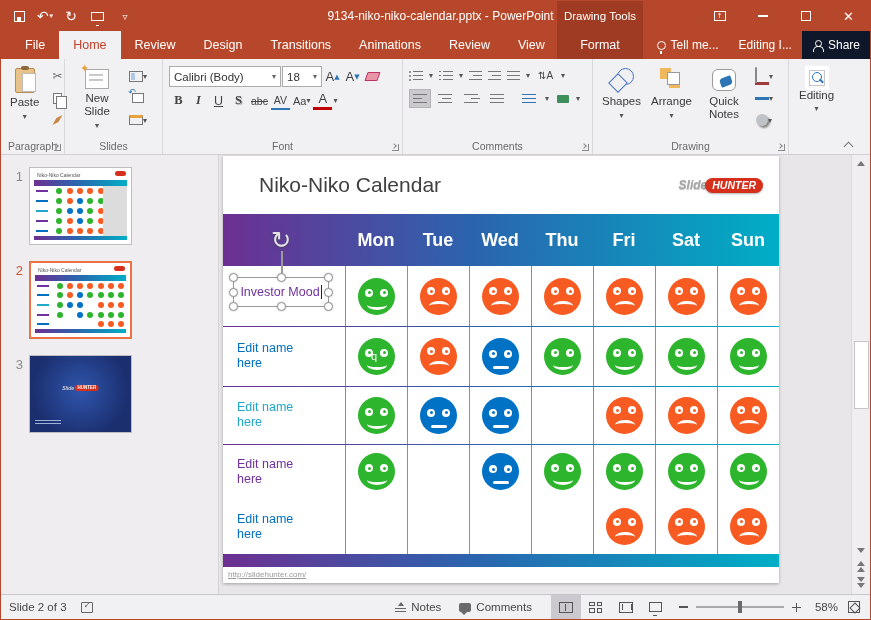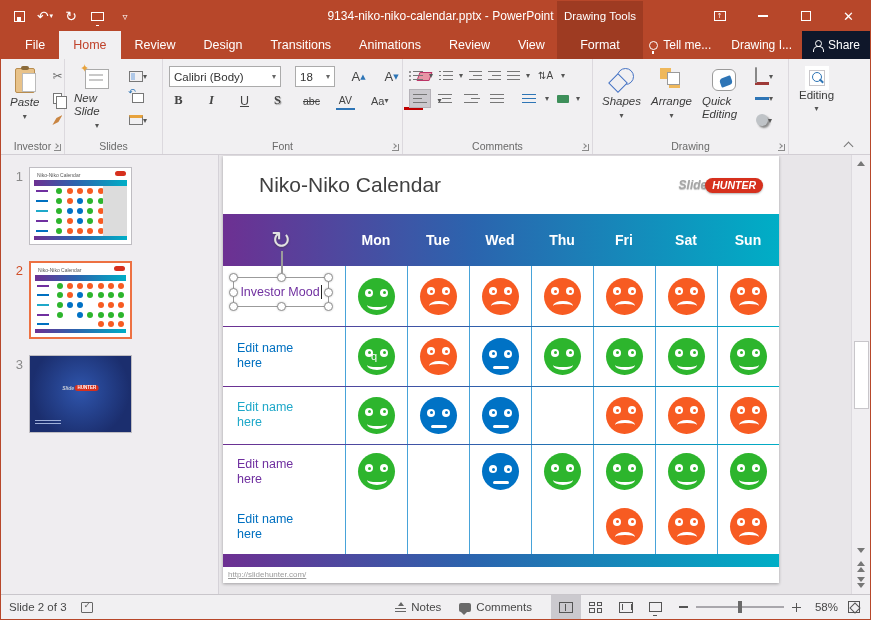--- a/index.html
+++ b/index.html
@@ -40,40 +40,40 @@
   .person::before { content:''; position:absolute; left:3px; top:0; width:5px; height:5px; border:1.2px solid #fff; border-radius:50%; }
   .person::after { content:''; position:absolute; left:1px; top:6px; width:9px; height:5px; border:1.2px solid #fff; border-bottom:none; border-radius:5px 5px 0 0; }
 
   
   .ribbon { height:96px; background:#F1F0F2; border-bottom:1px solid #D2CED4; display:flex; position:relative; flex:0 0 96px; }
   .rgroup { position:relative; border-right:1px solid #DCD9DE; padding:4px 4px 16px 4px; display:flex; }
   .rgroup-label { position:absolute; bottom:2px; left:0; right:0; text-align:center; font-size:10.5px; color:#6A6A6A; }
   .launcher { position:absolute; right:3px; bottom:3px; width:7px; height:7px; border-right:1.2px solid #8A8A8A; border-bottom:1.2px solid #8A8A8A; }
   .launcher::after { content:''; position:absolute; right:2px; bottom:2px; width:3px; height:3px; border-right:1.2px solid #8A8A8A; border-bottom:1.2px solid #8A8A8A; transform:rotate(-45deg); }
   .bigbtn { display:flex; flex-direction:column; align-items:center; justify-content:flex-start; padding:3px 5px; font-size:11.5px; color:#3B3B3B; gap:3px; }
-  .bigbtn .cap { text-align:left; line-height:13px;font-style:italic; }
+  .bigbtn .cap { text-align:center; line-height:13px; }
   .tiny-arrow { font-size:8px; color:#555; font-family:"DejaVu Sans",sans-serif; }
   .clipboard-icon { width:20px; height:25px; background:#E8C289; border:1px solid #B98D4F; border-radius:2px; position:relative; margin-top:2px; }
   .clipboard-icon::before { content:''; position:absolute; left:5px; top:-3px; width:8px; height:4px; background:#8a6a3a; border-radius:2px; }
   .clipboard-icon::after { content:''; position:absolute; left:6px; top:4px; width:12px; height:17px; background:#fff; border:1px solid #BBB; }
   .mini-col { display:flex; flex-direction:column; justify-content:flex-start; gap:4px; padding:4px 2px; }
   .mini-btn { width:22px; height:18px; display:flex; align-items:center; justify-content:center; color:#6A6A6A; font-size:12px; font-family:"DejaVu Sans",sans-serif; }
   .copy-ic { width:9px; height:11px; border:1.2px solid #777; position:relative; background:#fff; }
   .copy-ic::after { content:''; position:absolute; left:2px; top:2px; width:9px; height:11px; border:1.2px solid #777; background:#fff; }
   .brush-ic { width:10px; height:10px; background:#C98542; clip-path:polygon(0 100%, 40% 30%, 100% 0, 60% 70%); }
   .newslide-icon { width:24px; height:20px; background:#fff; border:1px solid #AAA; position:relative; margin-top:3px; }
   .newslide-icon::before { content:'✦'; position:absolute; left:-6px; top:-8px; color:#E8A33D; font-size:11px; font-family:"DejaVu Sans",sans-serif; }
   .newslide-icon::after { content:''; position:absolute; left:3px; top:4px; width:14px; height:2px; background:#C9C9C9; box-shadow:0 5px 0 #C9C9C9; }
   .layout-ic { width:14px; height:11px; border:1px solid #777; position:relative; }
   .layout-ic::after { content:''; position:absolute; left:1px; top:1px; width:4px; height:7px; background:#AFC8E8; }
   .reset-ic { width:12px; height:10px; border:1px solid #777; position:relative; background:#fff; }
   .reset-ic::before { content:'↶'; position:absolute; left:-5px; top:-7px; font-size:9px; color:#2E75B6; font-family:"DejaVu Sans",sans-serif; }
   .section-ic { width:14px; height:10px; border-top:3px solid #E8A33D; border-bottom:1px solid #777; border-left:1px solid #777; border-right:1px solid #777; }
   .font-grid { display:flex; flex-direction:column; gap:4px; padding:3px 2px; }
-  .font-row { display:flex; align-items:center; gap:14px; }
+  .font-row { display:flex; align-items:center; gap:1px; }
   .combo { background:#fff; border:1px solid #ABABAB; height:21px; display:flex; align-items:center; justify-content:space-between; padding:0 4px; font-size:11.5px; color:#333; }
   .combo .ca { font-size:8px; color:#666; margin-left:4px; font-family:"DejaVu Sans",sans-serif; }
   .fbtn { min-width:19px; height:19px; display:flex; align-items:center; justify-content:center; font-size:12.5px; color:#444; padding:0 2px; }
   .fbtn b { font-family:"Liberation Serif",serif; }
   .grow-a { position:relative; font-size:13px; color:#444; }
   .grow-a sup { font-size:7px; color:#2E75B6; font-family:"DejaVu Sans",sans-serif; }
   .eraser { width:13px; height:9px; background:#E895A5; border:1px solid #B36; transform:skewX(-20deg); border-radius:1px; }
   .u-line { text-decoration:underline; }
   .s-line { text-decoration:line-through; }
   .font-color-a { font-size:13px; color:#444; border-bottom:3px solid #C00000; line-height:12px; padding:0 1px; }
@@ -132,21 +132,21 @@
   .editor { flex:1; position:relative; background:#E8E6E9; overflow:hidden; }
 
   
   .slide { position:absolute; left:4px; top:1px; width:556px; height:427px; background:#fff; box-shadow:0 1px 3px rgba(0,0,0,0.3); display:flex; flex-direction:column; }
   .slide-header { height:58px; display:flex; align-items:center; justify-content:space-between; padding:0 16px 0 36px; }
   .slide-title { font-size:21px; color:#404040; }
   .sh-logo { display:flex; align-items:center; }
   .sh-logo .g { color:#A5A5A5; font-weight:bold; font-style:italic; font-size:12px; text-shadow:0 1px 1px rgba(0,0,0,0.25); }
   .sh-logo .r { color:#fff; background:#D6301D; font-weight:bold; font-style:italic; font-size:10.5px; padding:1.5px 7px; border-radius:9px; margin-left:-2px; box-shadow:0 1px 2px rgba(0,0,0,0.3); }
   .cal-head { height:52px; display:grid; grid-template-columns:122px repeat(7,1fr); align-items:center; background:linear-gradient(90deg, var(--g1) 0%, var(--g2) 45%, var(--g3) 100%); }
-  .day-label { text-align:center; color:#fff; font-size:14px; font-weight:600; }
+  .day-label { text-align:center; color:#fff; font-size:18px; font-weight:600; }
   .cal-row { display:grid; grid-template-columns:122px repeat(7,1fr); position:relative; }
   .cal-row::before { content:''; position:absolute; top:0; left:0; right:0; height:1px; background:linear-gradient(90deg, var(--g1), var(--g2), var(--g3)); }
   .cal-row:first-of-type::before { display:none; }
   .name-cell { display:flex; flex-direction:column; justify-content:center; padding-left:14px; position:relative; }
   .row-name { font-size:12.5px; line-height:15px; width:72px; }
   .day-cell { border-left:1px solid #47A3D9; display:flex; align-items:center; justify-content:center; flex-direction:column; }
   .half { height:55px; display:flex; align-items:center; justify-content:center; width:100%; }
   .name-half { height:55px; display:flex; align-items:center; }
   .bottom-bar { height:13px; background:linear-gradient(90deg, var(--g1) 0%, var(--g2) 45%, var(--g3) 100%); }
   .slide-footer { flex:1; position:relative; }
@@ -263,21 +263,21 @@
       </div>
     <div class="ctx-tab-block">
       <div class="tab">Format</div>
     </div>
     <div class="menubar-right">
       <div class="mb-item">
         <span class="bulb"></span>
         <span>Tell me...</span>
       </div>
       <div class="mb-item">
-        <span>Drawing I...</span>
+        <span>Editing I...</span>
       </div>
       <div class="mb-item share-item">
         <span class="person"></span>
         <span>Share</span>
       </div>
     </div>
   </div>
 
   <div class="ribbon">
 
@@ -289,21 +289,21 @@
       </div>
       <div class="mini-col">
         <div class="mini-btn">✂</div>
         <div class="mini-btn">
             <span class="copy-ic"></span>
           </div>
         <div class="mini-btn">
             <span class="brush-ic"></span>
           </div>
       </div>
-      <div class="rgroup-label">Investor</div>
+      <div class="rgroup-label">Paragraph</div>
       <div class="launcher"></div>
     </div>
 
     <div class="rgroup" style="width:98px">
       <div class="bigbtn">
         <span class="newslide-icon"></span>
         <span class="cap" style="width:46px">New Slide</span>
         <span class="tiny-arrow">▾</span>
       </div>
       <div class="mini-col">
@@ -474,21 +474,21 @@
         <span class="cap">Shapes</span>
         <span class="tiny-arrow">▾</span>
       </div>
       <div class="bigbtn">
         <span class="arrange-ic"></span>
         <span class="cap">Arrange</span>
         <span class="tiny-arrow">▾</span>
       </div>
       <div class="bigbtn">
         <span class="qstyle-ic"></span>
-        <span class="cap" style="width:44px">Quick Editing</span>
+        <span class="cap" style="width:44px">Quick Notes</span>
       </div>
       <div class="mini-col">
         <div class="mini-btn">
             <span><span class="fill-ic"></span><span class="bar-red"></span></span>
             <span class="tiny-arrow">▾</span>
           </div>
         <div class="mini-btn">
             <span><span class="pen-ic"></span><span class="bar-blue"></span></span>
             <span class="tiny-arrow">▾</span>
           </div>

